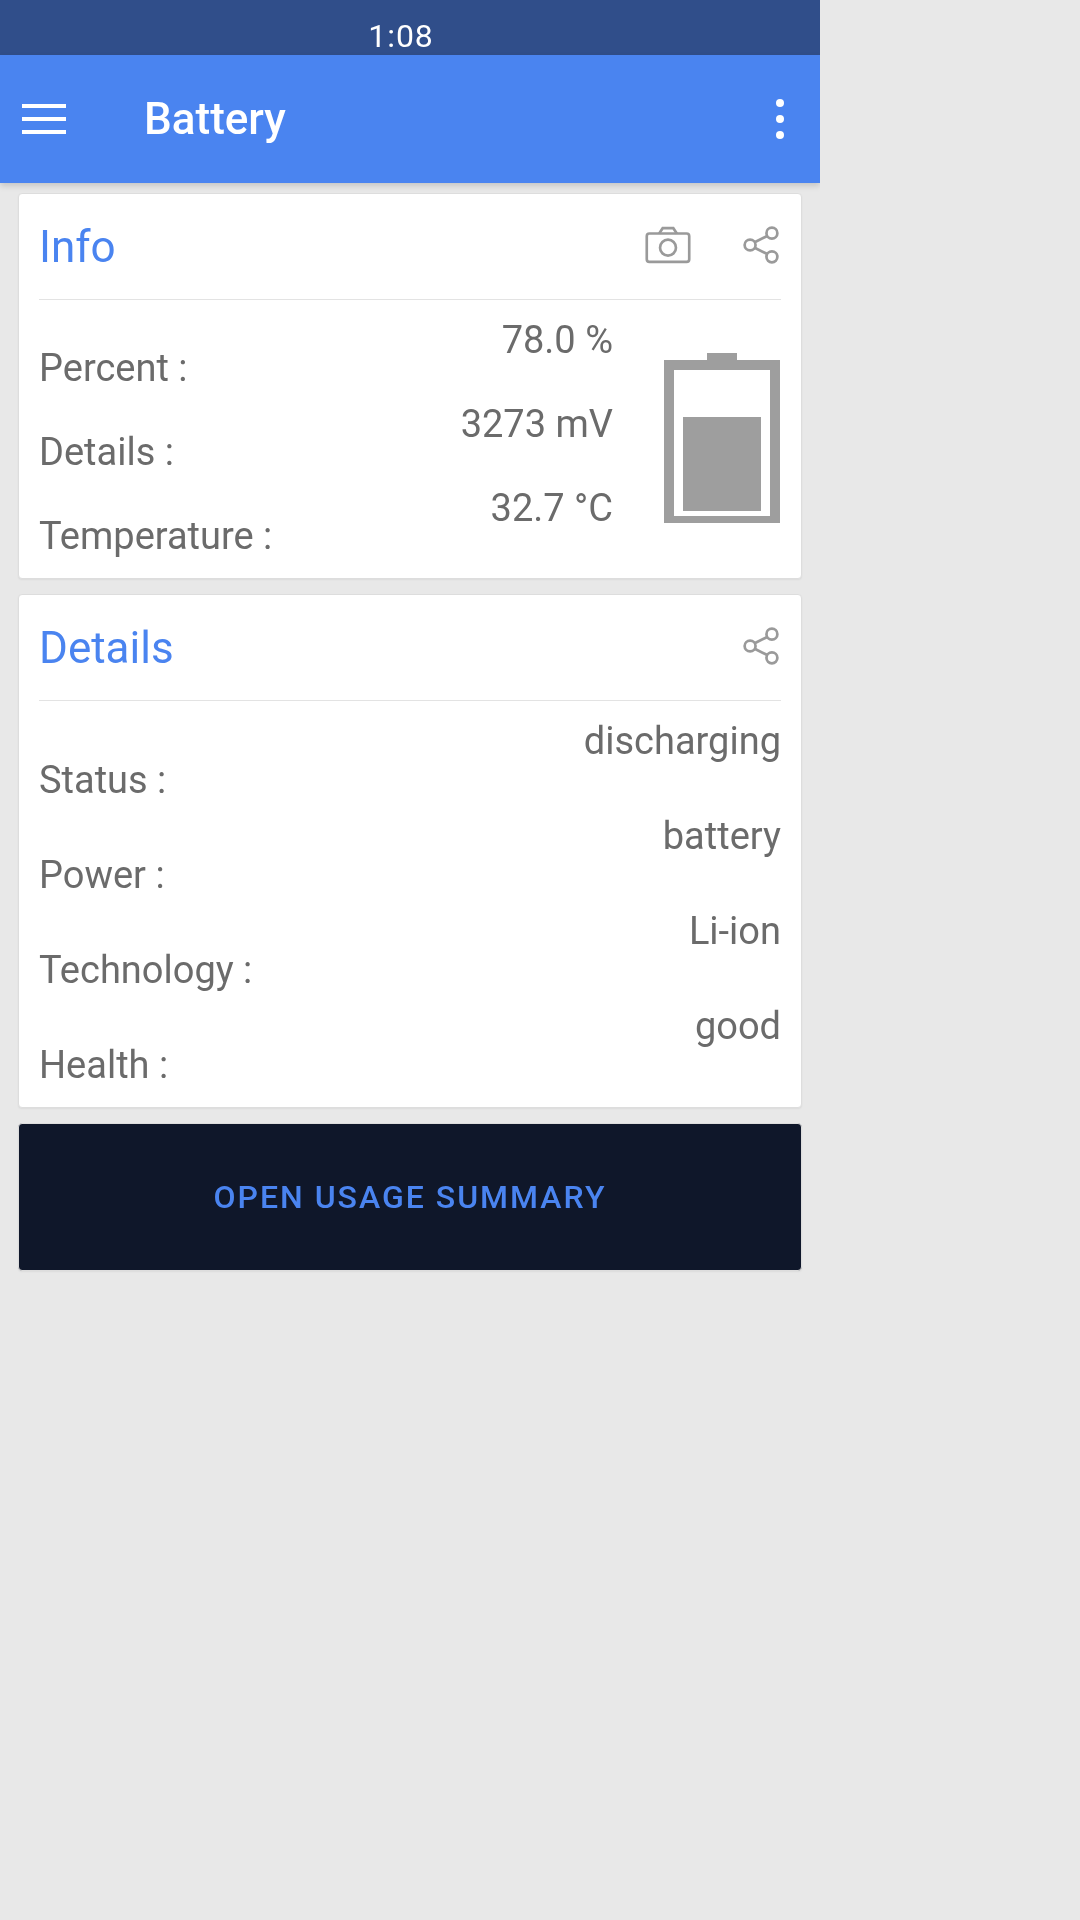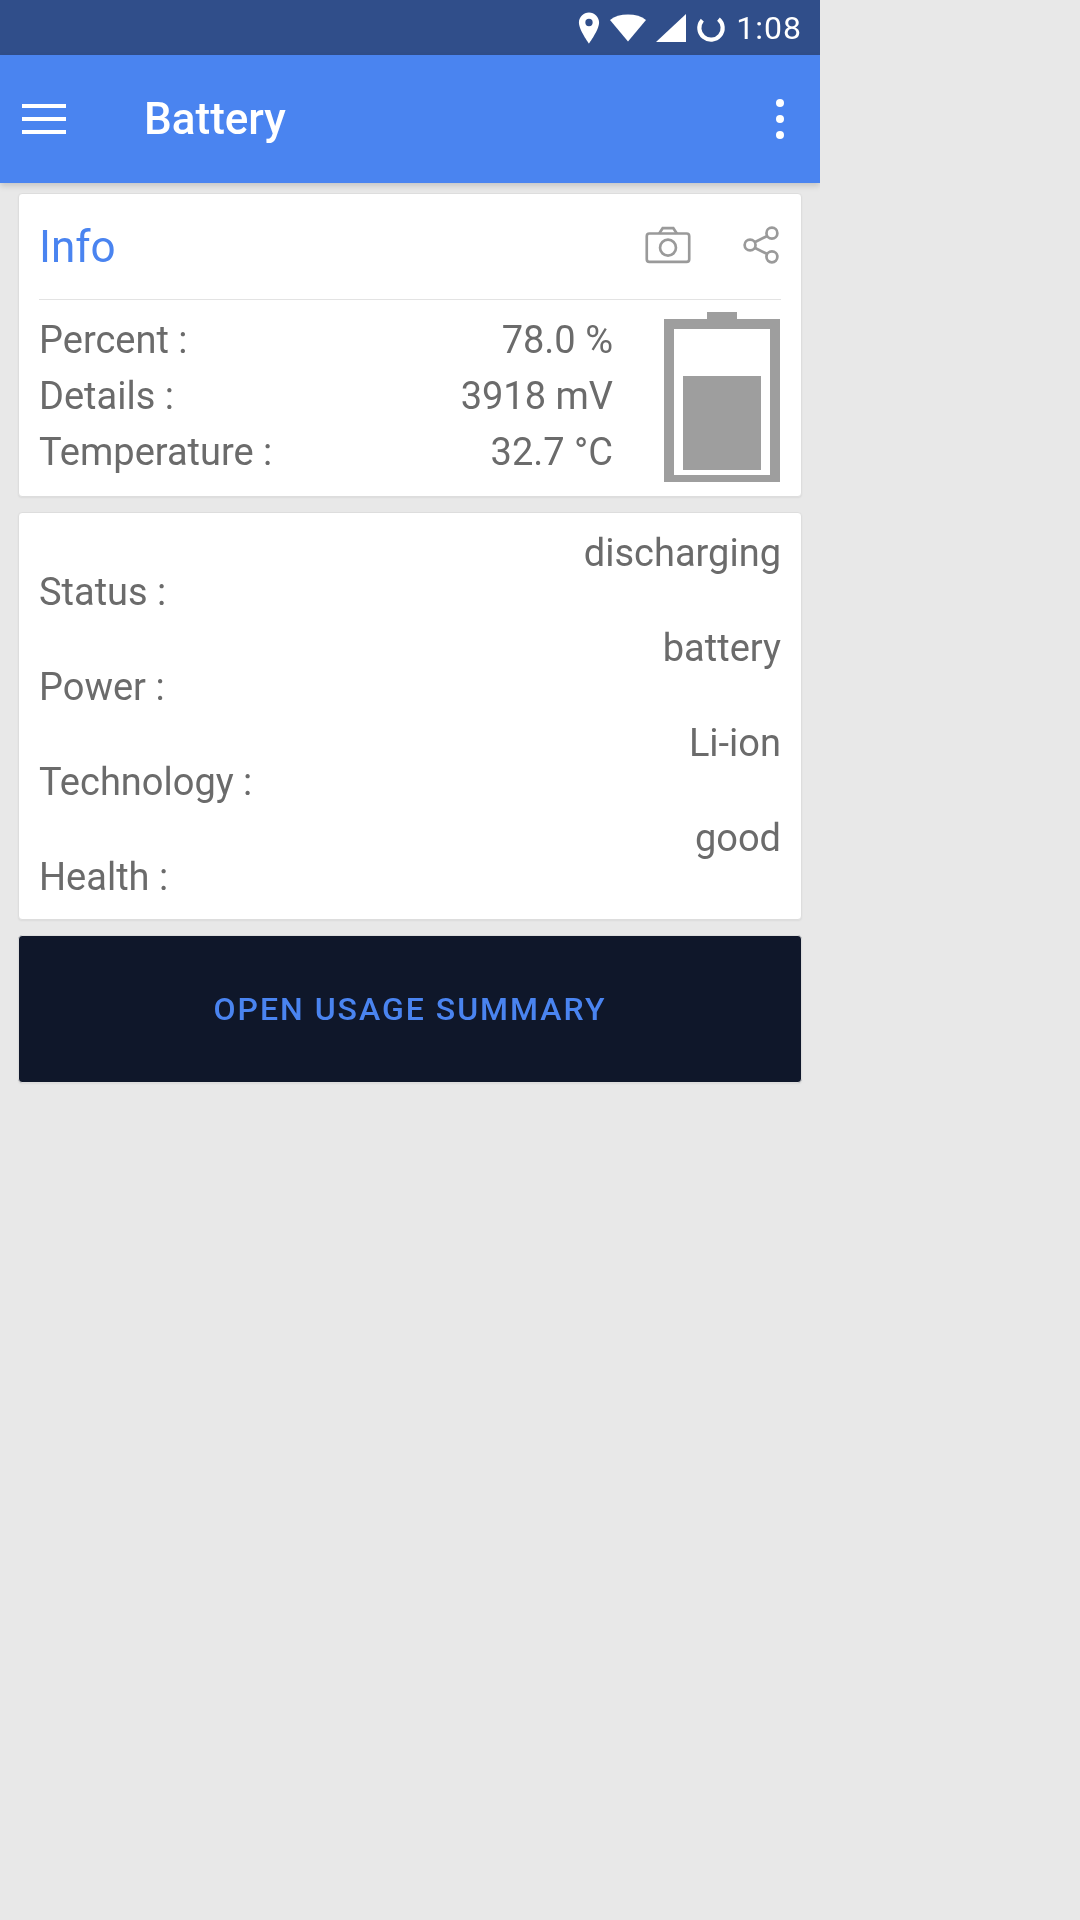--- a/index.html
+++ b/index.html
@@ -1,20 +1,20 @@
 <!DOCTYPE html>
 <html><head>
 <meta charset="utf-8">
 <style>
   * { margin:0; padding:0; box-sizing:border-box; font-family: Roboto, "Helvetica Neue", Arial, sans-serif; }
   html,body { width:820px; height:1456px; background:#e8e8e8; overflow:hidden; }
   
   .statusbar {
     height:55px; background:#304e8a; display:flex; align-items:center;
-    justify-content:flex-end; padding-right:18px; gap:10px;
+    justify-content:flex-end; padding-right:18px; gap:10px;flex-direction:column;
   }
   .statusbar .clock { color:#fff; font-size:32px; font-weight:400; letter-spacing:1px; }
   .statusbar svg { display:block; }
   
   .appbar {
     height:128px; background:#4a84f0; display:flex; align-items:center;
     padding:0 22px; box-shadow:0 3px 6px rgba(0,0,0,0.15); position:relative; z-index:1;
   }
   .hamburger { width:44px; height:44px; display:flex; flex-direction:column;
     justify-content:center; gap:9px; cursor:pointer; }
@@ -32,21 +32,21 @@
     box-shadow:0 1px 2px rgba(0,0,0,0.06);
   }
   
   .card-header { display:flex; align-items:center; height:106px; border-bottom:1px solid #e3e3e3; }
   .card-title { color:#4a84f0; font-size:44px; font-weight:400; flex:1; }
   .card-icon { margin-left:50px; cursor:pointer; }
   
   .info-body { display:flex; align-items:stretch; padding-top:12px; }
   .info-rows { flex:1; }
   .info-row { display:flex; font-size:38px; color:#6b6b6b; line-height:56px; }
-  .info-row .label { flex:1; }
+  .info-row .label { flex:1;margin-top:28px; }
   .info-row .value { text-align:right; padding-right:50px; }
   
   .battery-graphic { width:118px; display:flex; align-items:center; justify-content:center; }
   
   .details-body { padding-top:12px; }
   .details-row { display:flex; font-size:38px; color:#6b6b6b; line-height:56px; }
   .details-row .label { flex:1;margin-top:39px; }
   .details-row .value { text-align:right; }
   
   .usage-card {
@@ -112,38 +112,49 @@
       </div>
     </div>
     <div class="info-body">
       <div class="info-rows">
         <div class="info-row">
           <span class="label">Percent :</span>
           <span class="value">78.0 %</span>
         </div>
         <div class="info-row">
           <span class="label">Details :</span>
-          <span class="value">3918 mV</span>
+          <span class="value">3273 mV</span>
         </div>
         <div class="info-row">
           <span class="label">Temperature :</span>
           <span class="value">32.7 °C</span>
         </div>
       </div>
       <div class="battery-graphic">
         <svg width="118" height="170" viewBox="0 0 118 170">
           <rect x="44" y="0" width="30" height="12" fill="#9e9e9e"></rect>
           <rect x="6" y="12" width="106" height="156" fill="none" stroke="#9e9e9e" stroke-width="10"></rect>
           <rect x="20" y="64" width="78" height="94" fill="#9e9e9e"></rect>
         </svg>
       </div>
     </div>
   </div>
 
   <div class="card">
+    <div class="card-header">
+      <div class="card-title">Details</div>
+      <div class="card-icon">
+        <svg width="40" height="40" viewBox="0 0 44 44" fill="none" stroke="#9a9a9a" stroke-width="3">
+          <circle cx="34" cy="9" r="6"></circle>
+            <circle cx="10" cy="22" r="6"></circle>
+            <circle cx="34" cy="35" r="6"></circle>
+          <path d="M15 19l14-7M15 25l14 7"></path>
+        </svg>
+      </div>
+    </div>
     <div class="details-body">
       <div class="details-row">
         <span class="label">Status :</span>
         <span class="value">discharging</span>
       </div>
       <div class="details-row">
         <span class="label">Power :</span>
         <span class="value">battery</span>
       </div>
       <div class="details-row">

